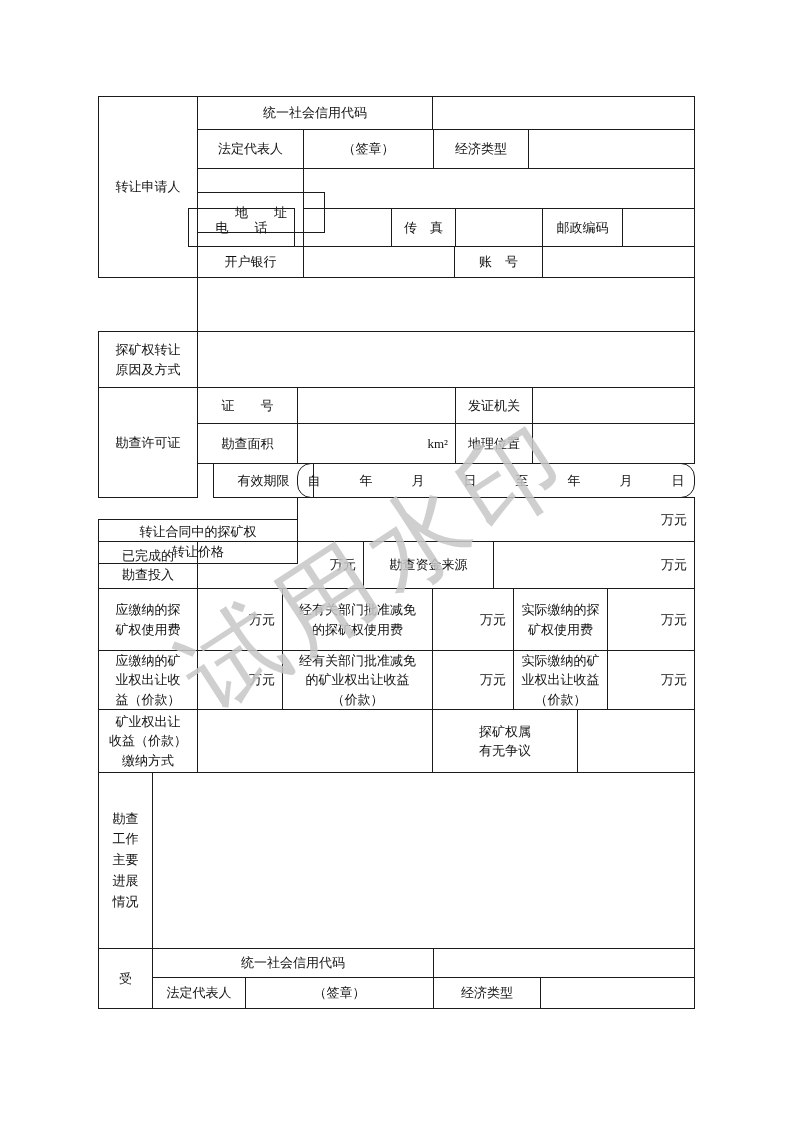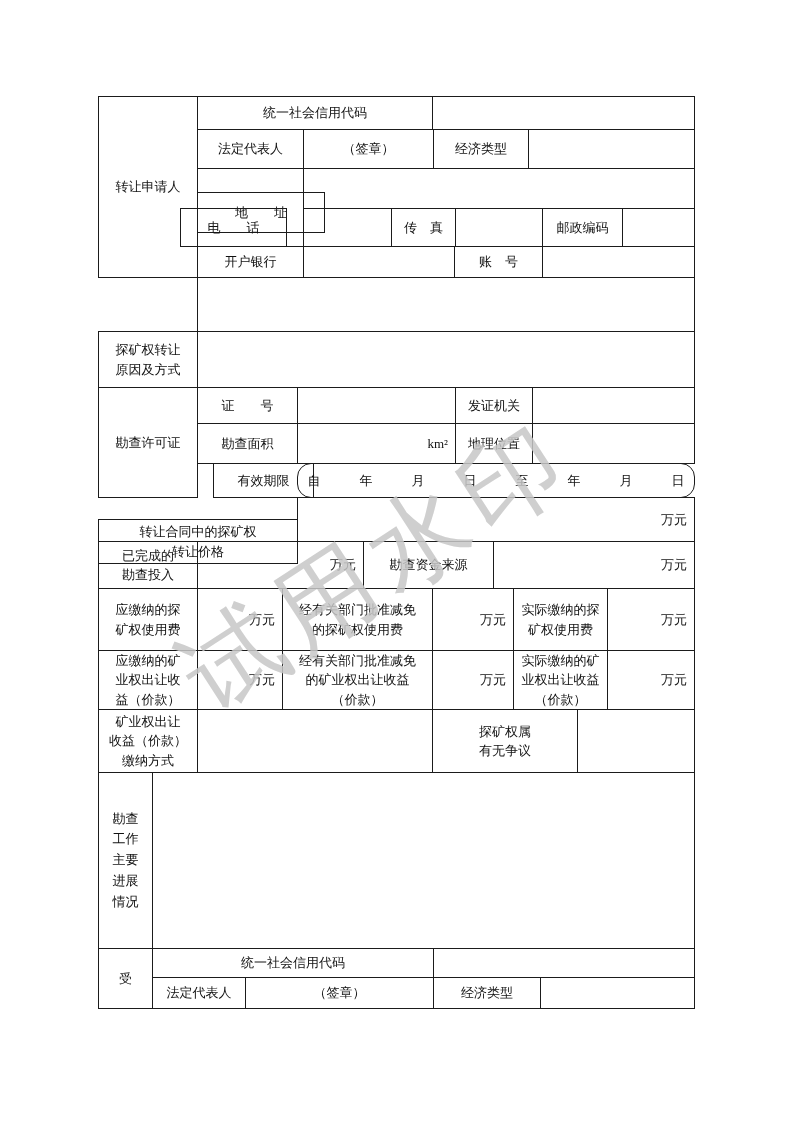--- a/index.html
+++ b/index.html
@@ -30,21 +30,21 @@
     <div class="c" style="left:334px;top:0;width:263px;height:34px;"></div>
 
     <div class="c" style="left:99px;top:33px;width:107px;height:40px;">法定代表人</div>
     <div class="c" style="left:205px;top:33px;width:131px;height:40px;">（签章）</div>
     <div class="c" style="left:335px;top:33px;width:96px;height:40px;">经济类型</div>
     <div class="c" style="left:430px;top:33px;width:167px;height:40px;"></div>
 
     <div class="c" style="left:99px;top:72px;width:128px;height:41px;margin-top:24px;">地　　址</div>
     <div class="c" style="left:205px;top:72px;width:392px;height:41px;"></div>
 
-    <div class="c" style="left:82px;top:112px;width:107px;height:39px;">电　　话</div>
+    <div class="c" style="left:90px;top:112px;width:107px;height:39px;">电　　话</div>
     <div class="c" style="left:205px;top:112px;width:89px;height:39px;"></div>
     <div class="c" style="left:293px;top:112px;width:65px;height:39px;">传　真</div>
     <div class="c" style="left:357px;top:112px;width:88px;height:39px;"></div>
     <div class="c" style="left:444px;top:112px;width:81px;height:39px;">邮政编码</div>
     <div class="c" style="left:524px;top:112px;width:73px;height:39px;"></div>
 
     <div class="c" style="left:99px;top:150px;width:107px;height:32px;">开户银行</div>
     <div class="c" style="left:205px;top:150px;width:152px;height:32px;"></div>
     <div class="c" style="left:356px;top:150px;width:89px;height:32px;">账　号</div>
     <div class="c" style="left:444px;top:150px;width:153px;height:32px;"></div>

